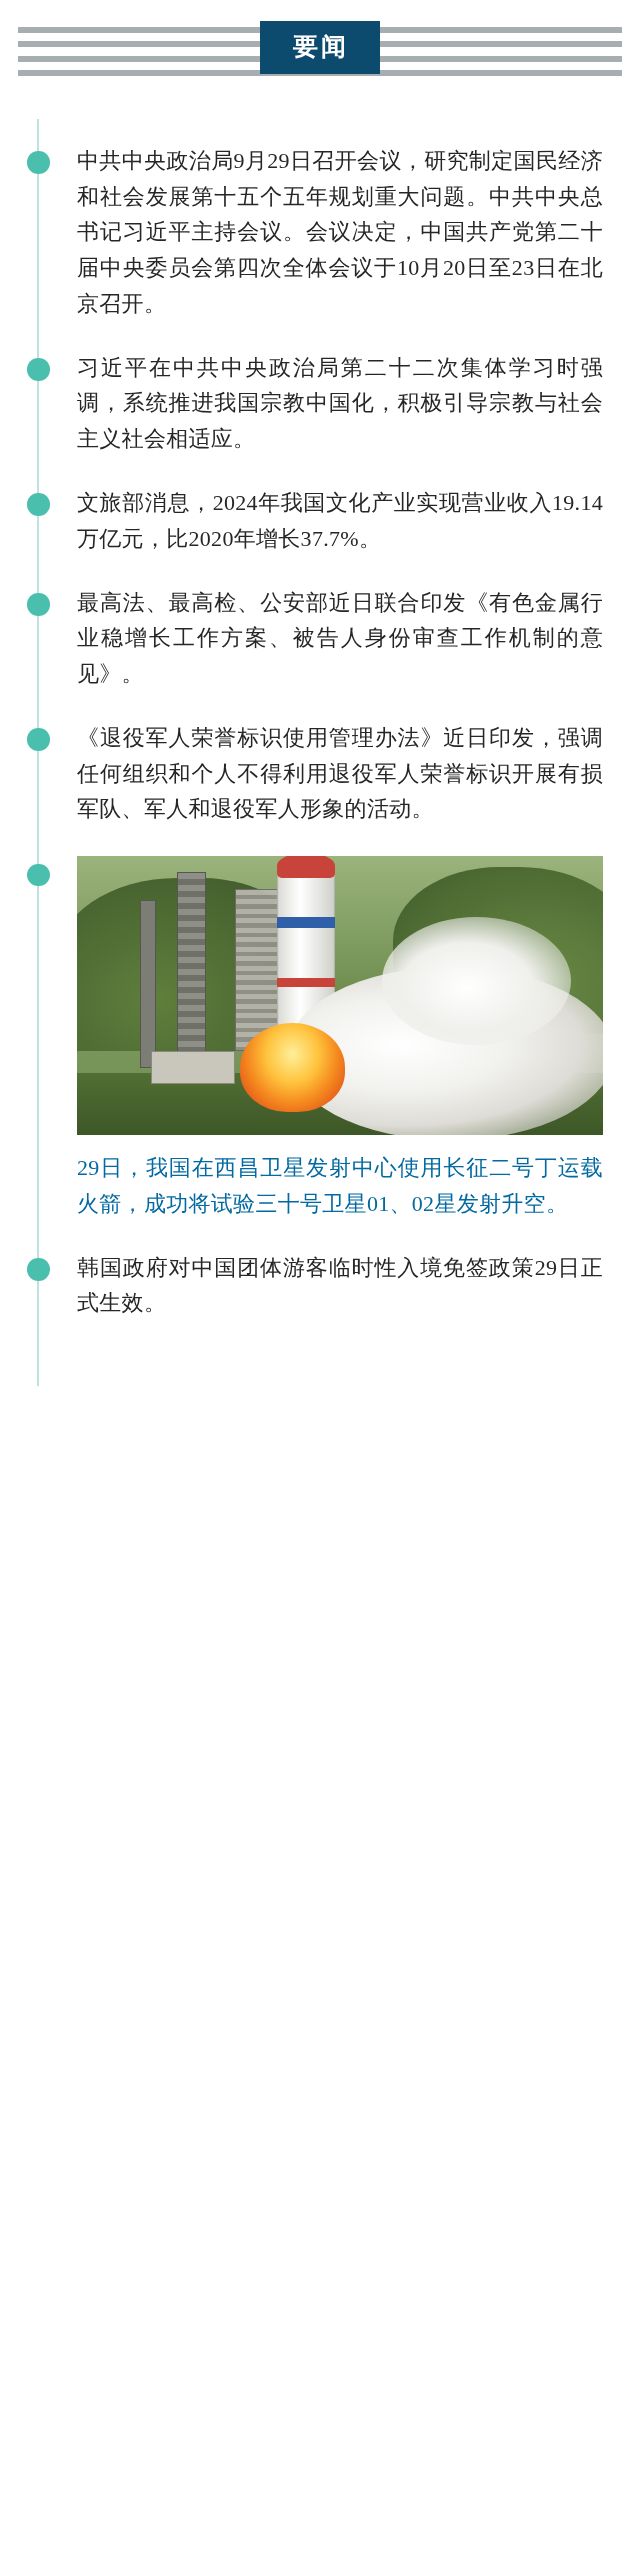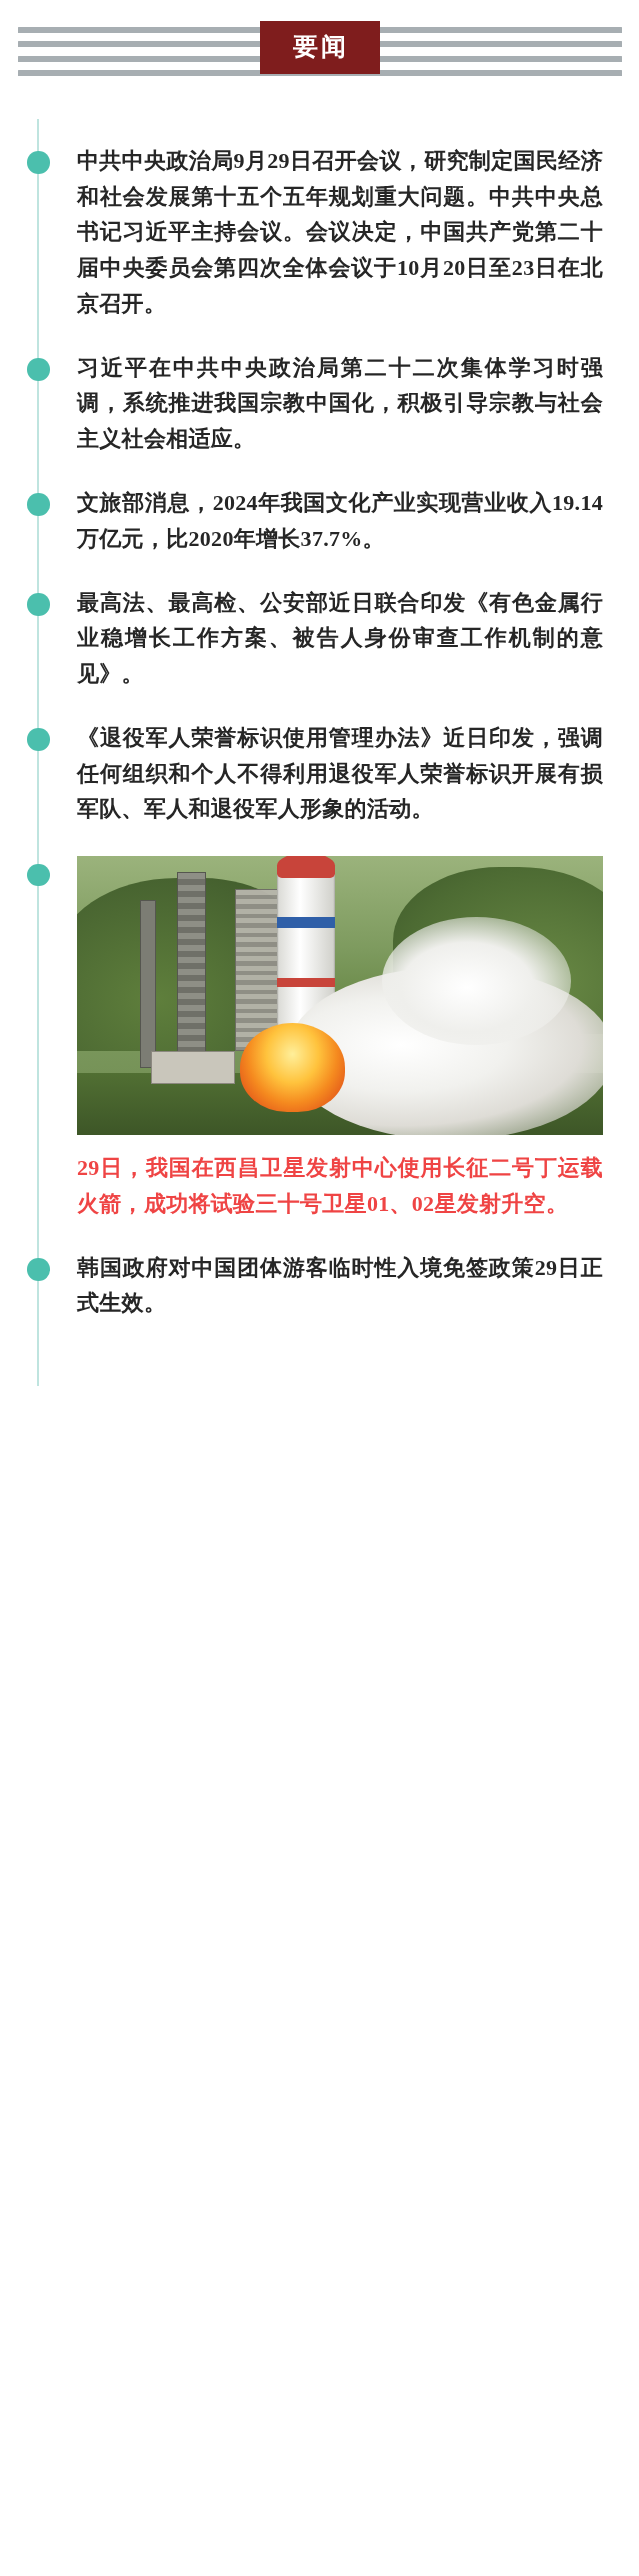--- a/index.html
+++ b/index.html
@@ -36,21 +36,21 @@
   }
   .header-stripes .stripe:nth-child(1) { background: #a7aeb2; }
   .header-stripes .stripe:nth-child(2) { background: #a7aeb2; }
   .header-stripes .stripe:nth-child(3) { background: #a7aeb2; }
   .header-stripes .stripe:nth-child(4) { background: #a7aeb2; }
   .header-title-box {
     position: absolute;
     left: 50%;
     top: 21.4px;
     transform: translateX(-50%);
-    background: #7f1d1d;
+    background: #0c4a6e;
     color: #ffffff;
     font-size: 25px;
     font-weight: bold;
     letter-spacing: 3px;
     padding: 13px 31px 14.3px 33px;
     line-height: 1;
     white-space: nowrap;
   }
 
   
@@ -65,21 +65,20 @@
     bottom: 0;
     width: 2.4px;
     background: #bfe4df;
   }
   .entry {
     position: relative;
     display: flex;
     align-items: flex-start;
     padding: 0 37px 0 0;
     margin-bottom: 28.5px;
-    font-weight: bold;
   }
   .bullet-col {
     position: relative;
     width: 77px;
     flex: 0 0 77px;
   }
   .bullet {
     position: absolute;
     left: 27px;
     top: 8.3px;
@@ -184,21 +183,21 @@
     border-radius: 50%;
   }
   .photo .building {
     position: absolute; left: 14%; bottom: 18%; width: 16%; height: 12%;
     background: #c9c6bb;
     border: 1.2px solid #8b887f;
   }
   .figure-caption {
     font-size: 22px;
     line-height: 1.62;
-    color: #ef4444;
+    color: #0369a1;
     letter-spacing: 0.3px;
     text-align: justify;
     margin-top: 15.5px;
     font-family: "Liberation Serif", serif;
   }
 </style>
 </head>
 <body>
 
 <div class="header">

